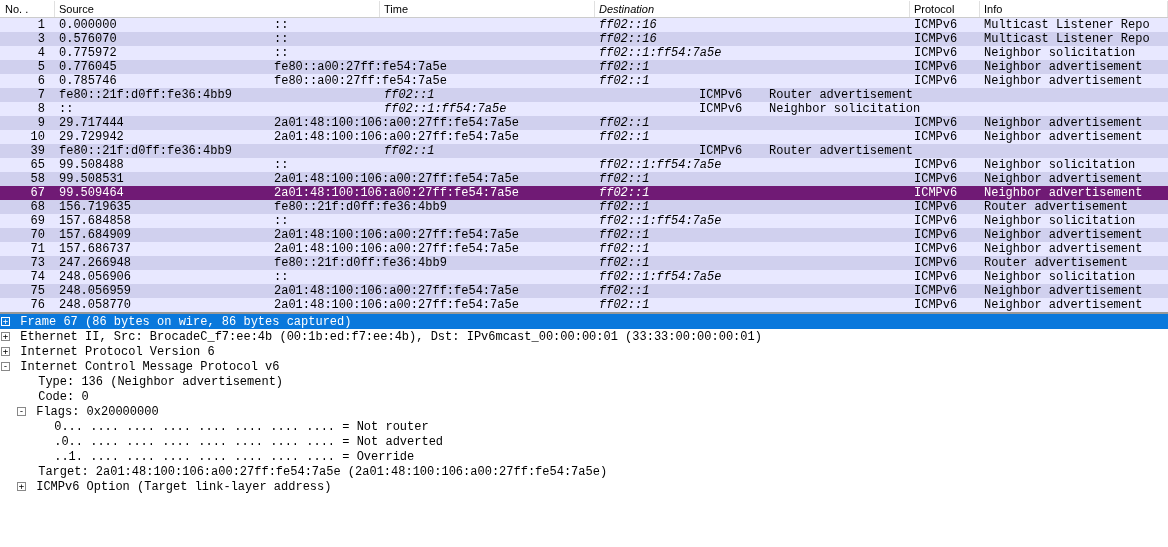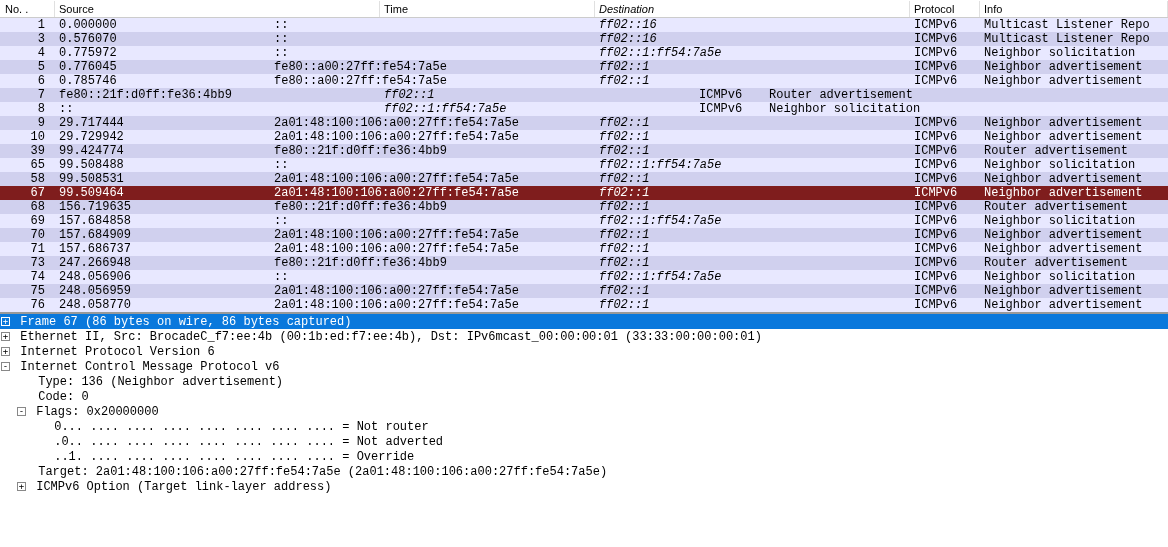--- a/index.html
+++ b/index.html
@@ -40,21 +40,21 @@
     display: flex;
     height: 14px;
     align-items: center;
     white-space: nowrap;
     overflow: hidden;
     cursor: pointer;
   }
   .packet-row.alt0 { background: #e8e8ff; }
   .packet-row.alt1 { background: #d0d0ee; }
   .packet-row.selected {
-    background: #7f1d1d;
+    background: #701a75;
     color: #fff;
   }
   .pcell { padding: 0 4px; white-space: nowrap; overflow: hidden; }
   .pcell.col-no { text-align: right; padding-right: 10px; }
 
   .details-pane {
     background: #fff;
     padding-top: 0px;
   }
   .detail-line {
@@ -170,21 +170,20 @@
       <div class="packet-row alt0">
         <div class="pcell col-no">10</div>
         <div class="pcell col-time">29.729942</div>
         <div class="pcell col-source">2a01:48:100:106:a00:27ff:fe54:7a5e</div>
         <div class="pcell col-destination">ff02::1</div>
         <div class="pcell col-protocol">ICMPv6</div>
         <div class="pcell col-info">Neighbor advertisement</div>
       </div>
       <div class="packet-row alt1">
         <div class="pcell col-no">39</div>
-        <div class="pcell col-time">99.424774</div>
         <div class="pcell col-source">fe80::21f:d0ff:fe36:4bb9</div>
         <div class="pcell col-destination">ff02::1</div>
         <div class="pcell col-protocol">ICMPv6</div>
         <div class="pcell col-info">Router advertisement</div>
       </div>
       <div class="packet-row alt0">
         <div class="pcell col-no">65</div>
         <div class="pcell col-time">99.508488</div>
         <div class="pcell col-source">::</div>
         <div class="pcell col-destination">ff02::1:ff54:7a5e</div>

